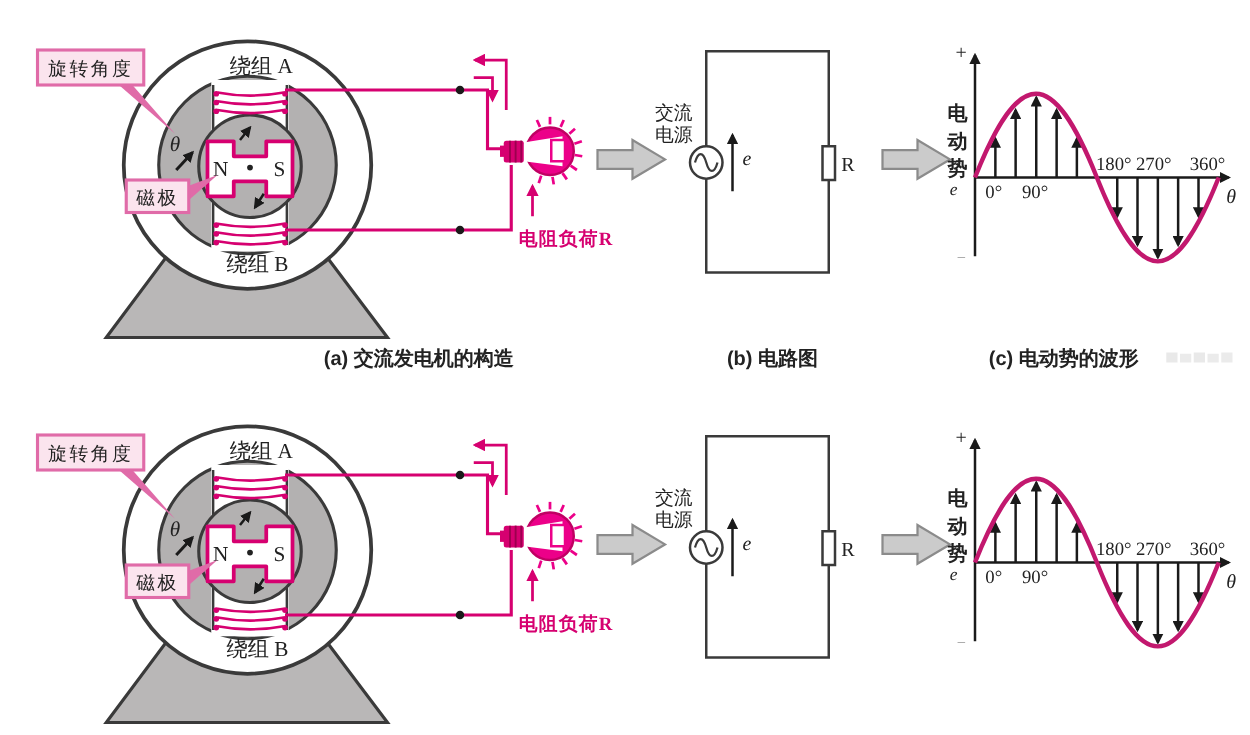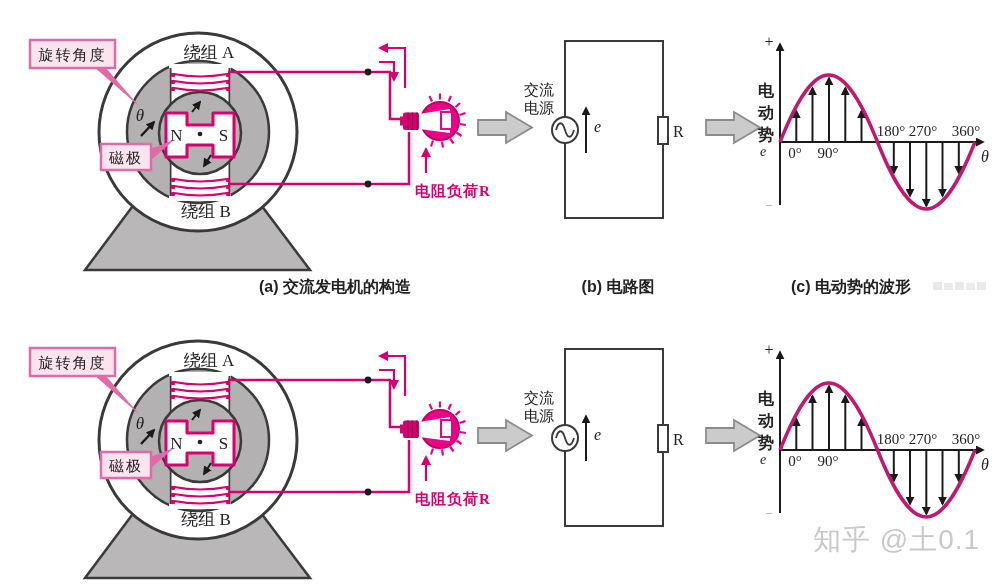--- a/index.html
+++ b/index.html
@@ -374,14 +374,13 @@
         <g opacity="0.45">
           <rect x="933" y="282" width="9" height="8" fill="#cfcfcf"></rect>
           <rect x="944" y="283" width="9" height="7" fill="#d4d4d4"></rect>
           <rect x="955" y="282" width="9" height="8" fill="#cfcfcf"></rect>
           <rect x="966" y="283" width="9" height="7" fill="#d4d4d4"></rect>
           <rect x="977" y="282" width="9" height="8" fill="#d4d4d4"></rect>
         </g>
       </g>
     </svg></div>
 
-  <div class="zhihu-watermark">知乎 @土0.1</div>
 </div>
 
 </body></html>

